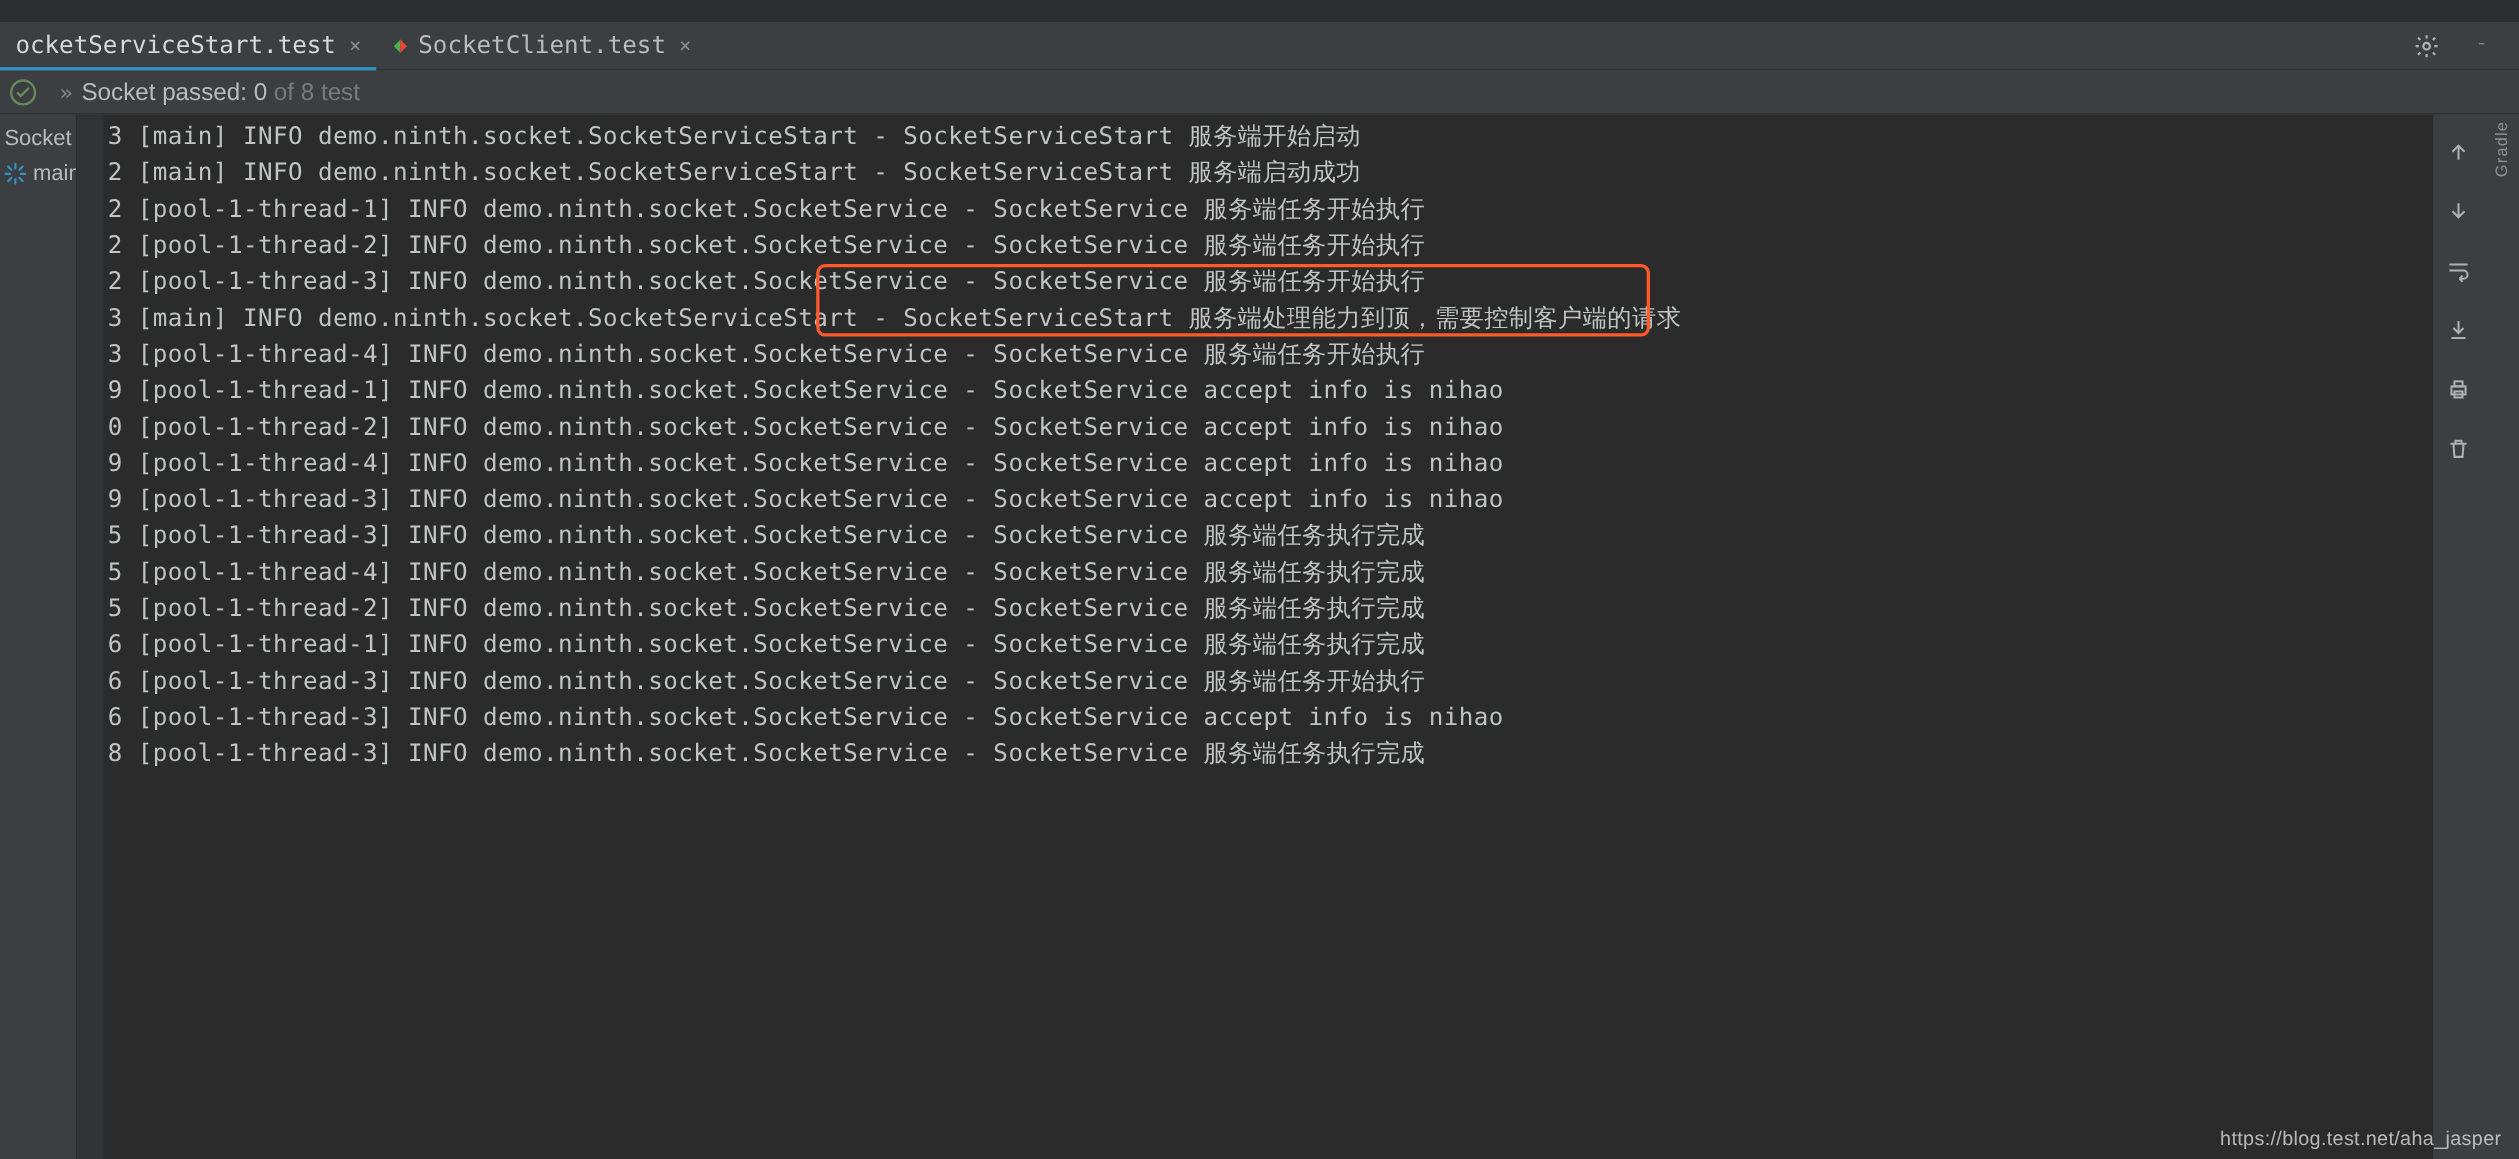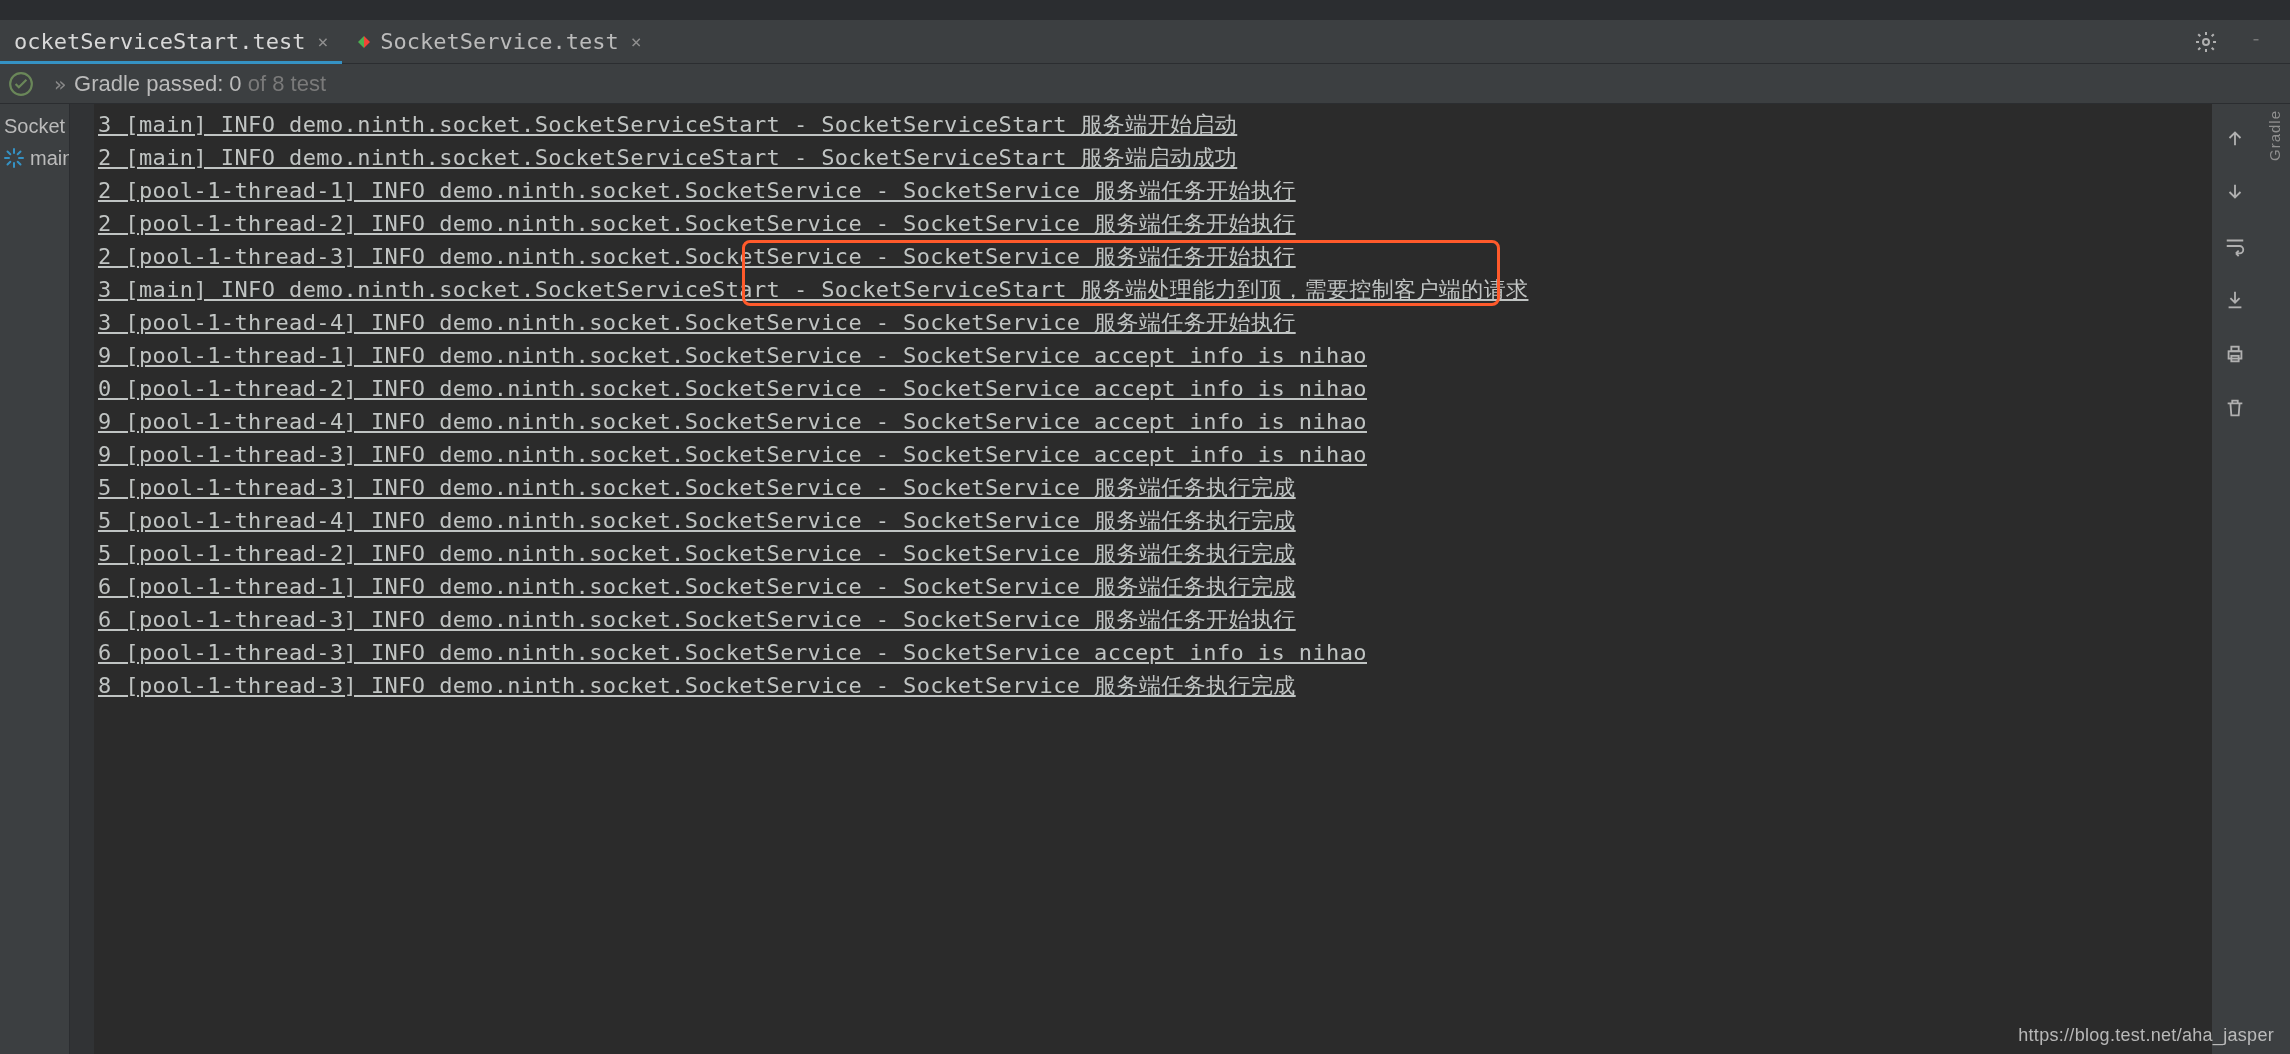--- a/index.html
+++ b/index.html
@@ -135,21 +135,20 @@
     position: relative;
     background: #2b2b2b;
     overflow: hidden;
   }
   .console {
     padding: 4px 0 4px 4px;
     white-space: pre;
     color: #c0c4c3;
     line-height: 33px;
     letter-spacing: 0.4px;
-    text-decoration: underline;
   }
   .console .line { display: block; }
 
   .annot {
     position: absolute;
     border: 3px solid #ff5a2b;
     border-radius: 8px;
     pointer-events: none;
   }
 
@@ -207,21 +206,21 @@
       <span>ocketServiceStart.test</span>
       <span class="close">×</span>
     </div>
     <div class="tab">
       <span class="proto-icon">
         <svg viewBox="0 0 16 16" width="16" height="16">
           <polygon points="2,8 8,2 8,14" fill="#4caf50"></polygon>
           <polygon points="14,8 8,2 8,14" fill="#f44336"></polygon>
         </svg>
       </span>
-      <span>SocketService.test</span>
+      <span>SocketClient.test</span>
       <span class="close">×</span>
     </div>
     <div class="tabs-spacer"></div>
     <div class="tabs-actions">
       <span class="rr-btn">
         <svg viewBox="0 0 24 24" width="24" height="24">
           <circle cx="12" cy="12" r="3" class="icon-stroke"></circle>
           <path class="icon-stroke" d="M12 2v3M12 19v3M4.2 4.2l2.1 2.1M17.7 17.7l2.1 2.1M2 12h3M19 12h3M4.2 19.8l2.1-2.1M17.7 6.3l2.1-2.1"></path>
         </svg>
       </span>
@@ -235,21 +234,21 @@
 
   <div class="status-row">
     <span class="ok-icon">
       <svg viewBox="0 0 24 24" width="26" height="26">
         <circle cx="12" cy="12" r="10" fill="none" stroke="#6a8759" stroke-width="2"></circle>
         <path d="M7 12l3 3 7-7" fill="none" stroke="#6a8759" stroke-width="2"></path>
       </svg>
     </span>
     <span class="chevrons">»</span>
     <span class="passcount">
-      <span>Gradle passed: </span><span>0</span><span class="dim"> of 8 test</span>
+      <span>Socket passed: </span><span>0</span><span class="dim"> of 8 test</span>
     </span>
   </div>
 
   <div class="body-row">
 
     <div class="tree-col">
       <div class="tree-item">
         <span>Socket</span>
       </div>
       <div class="tree-item">

